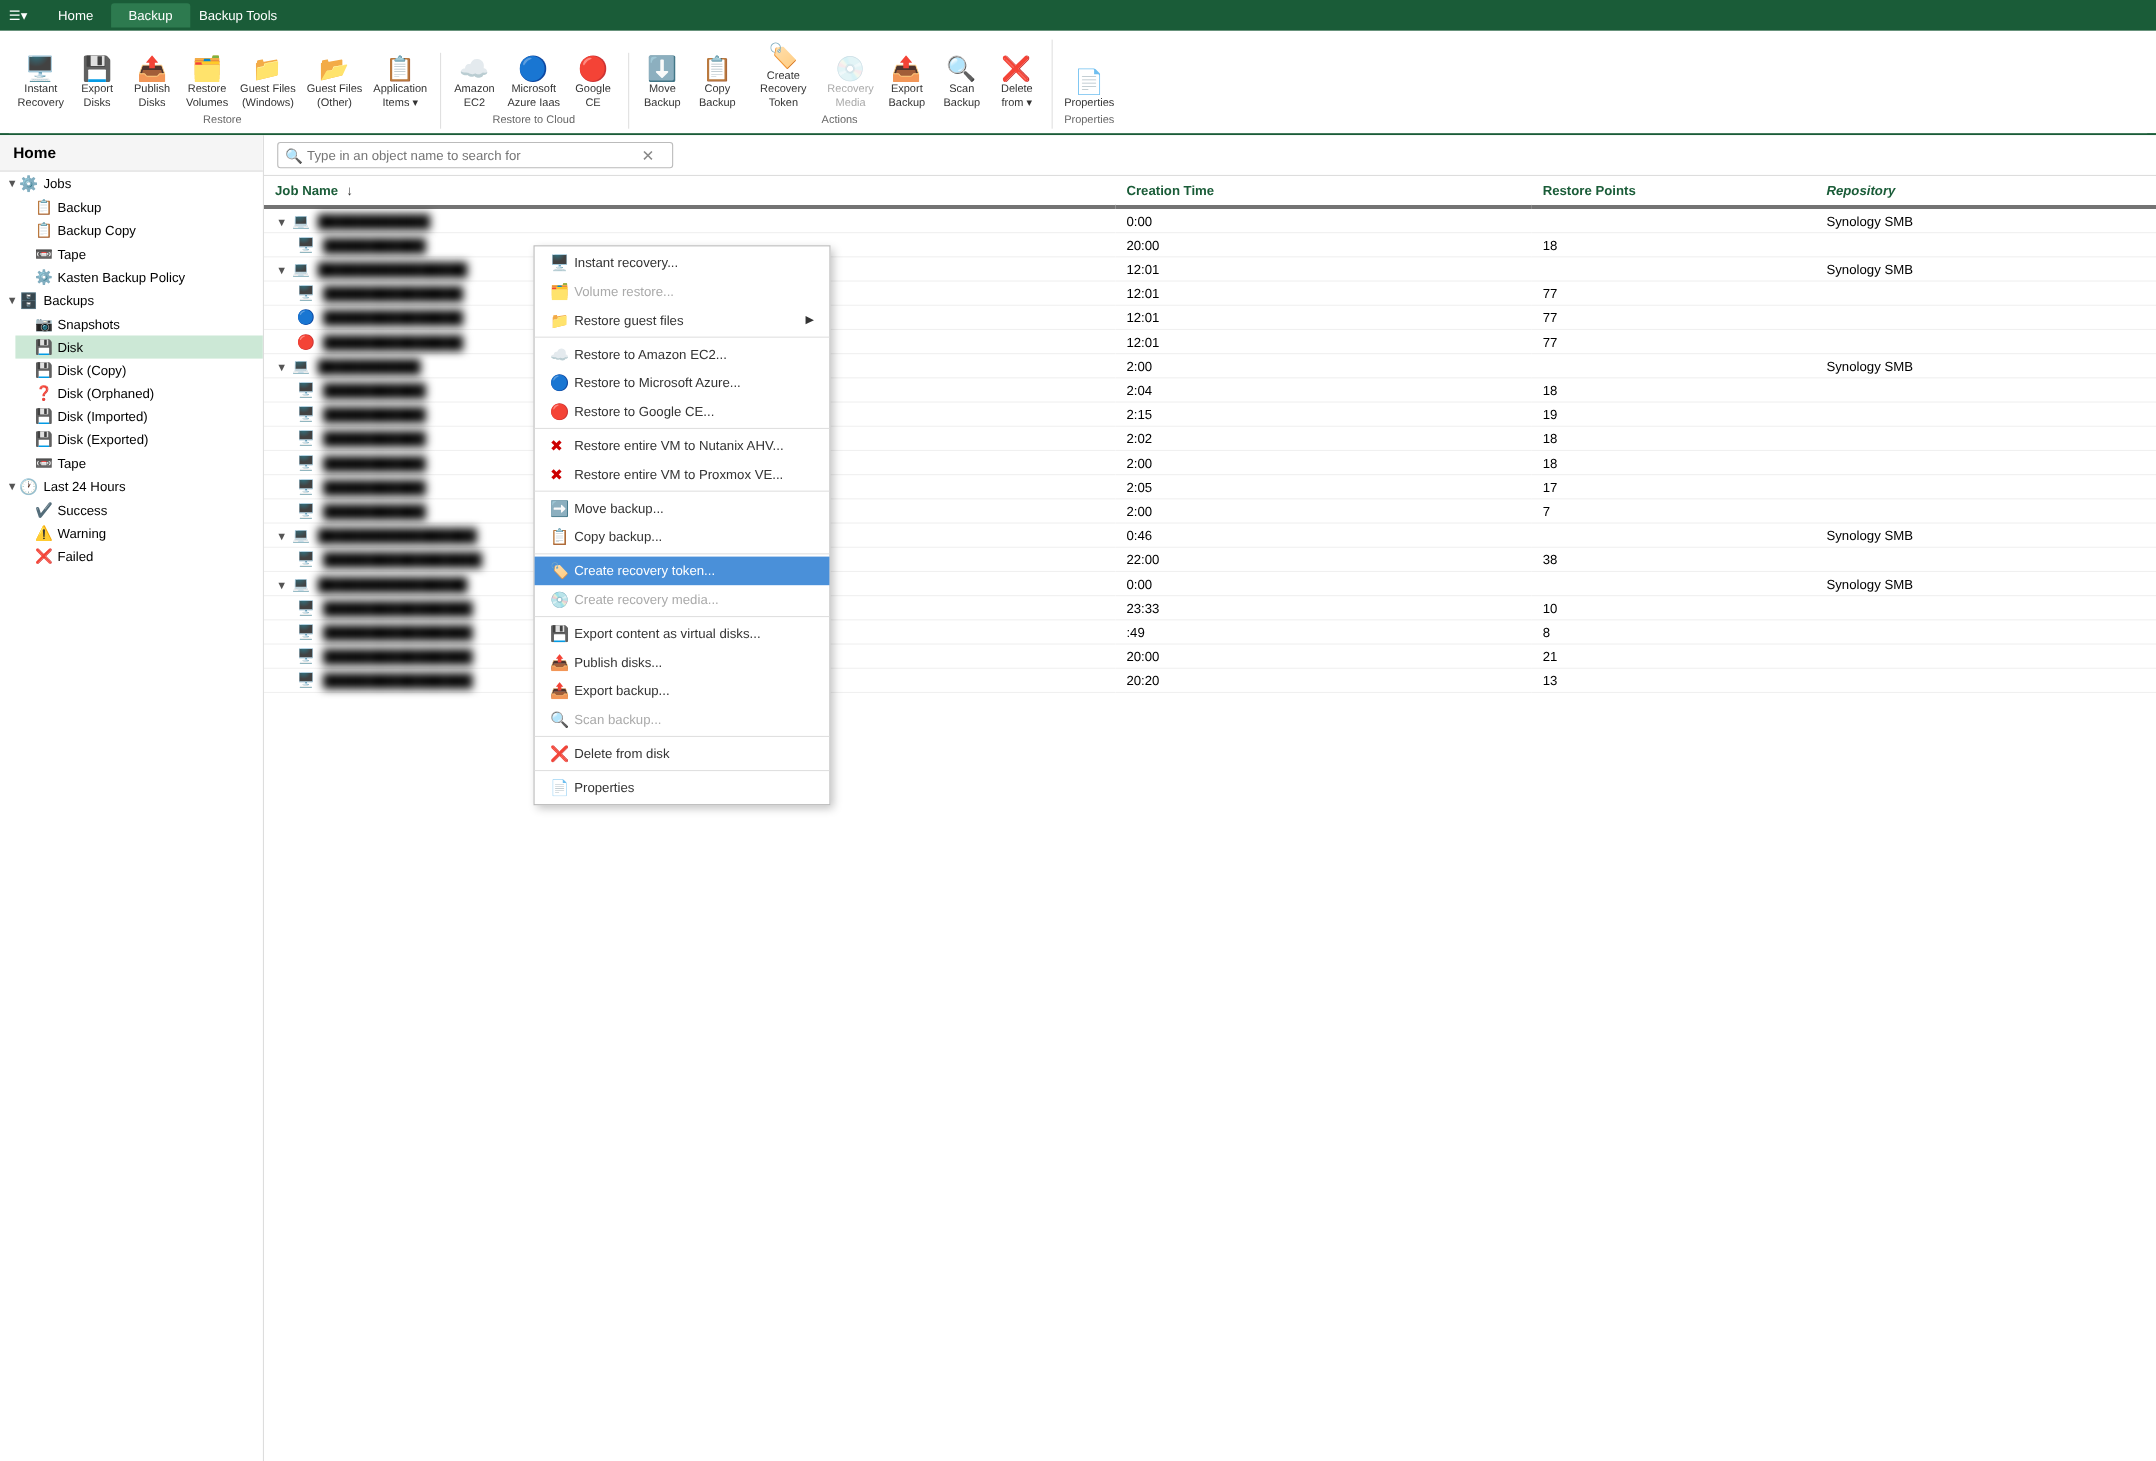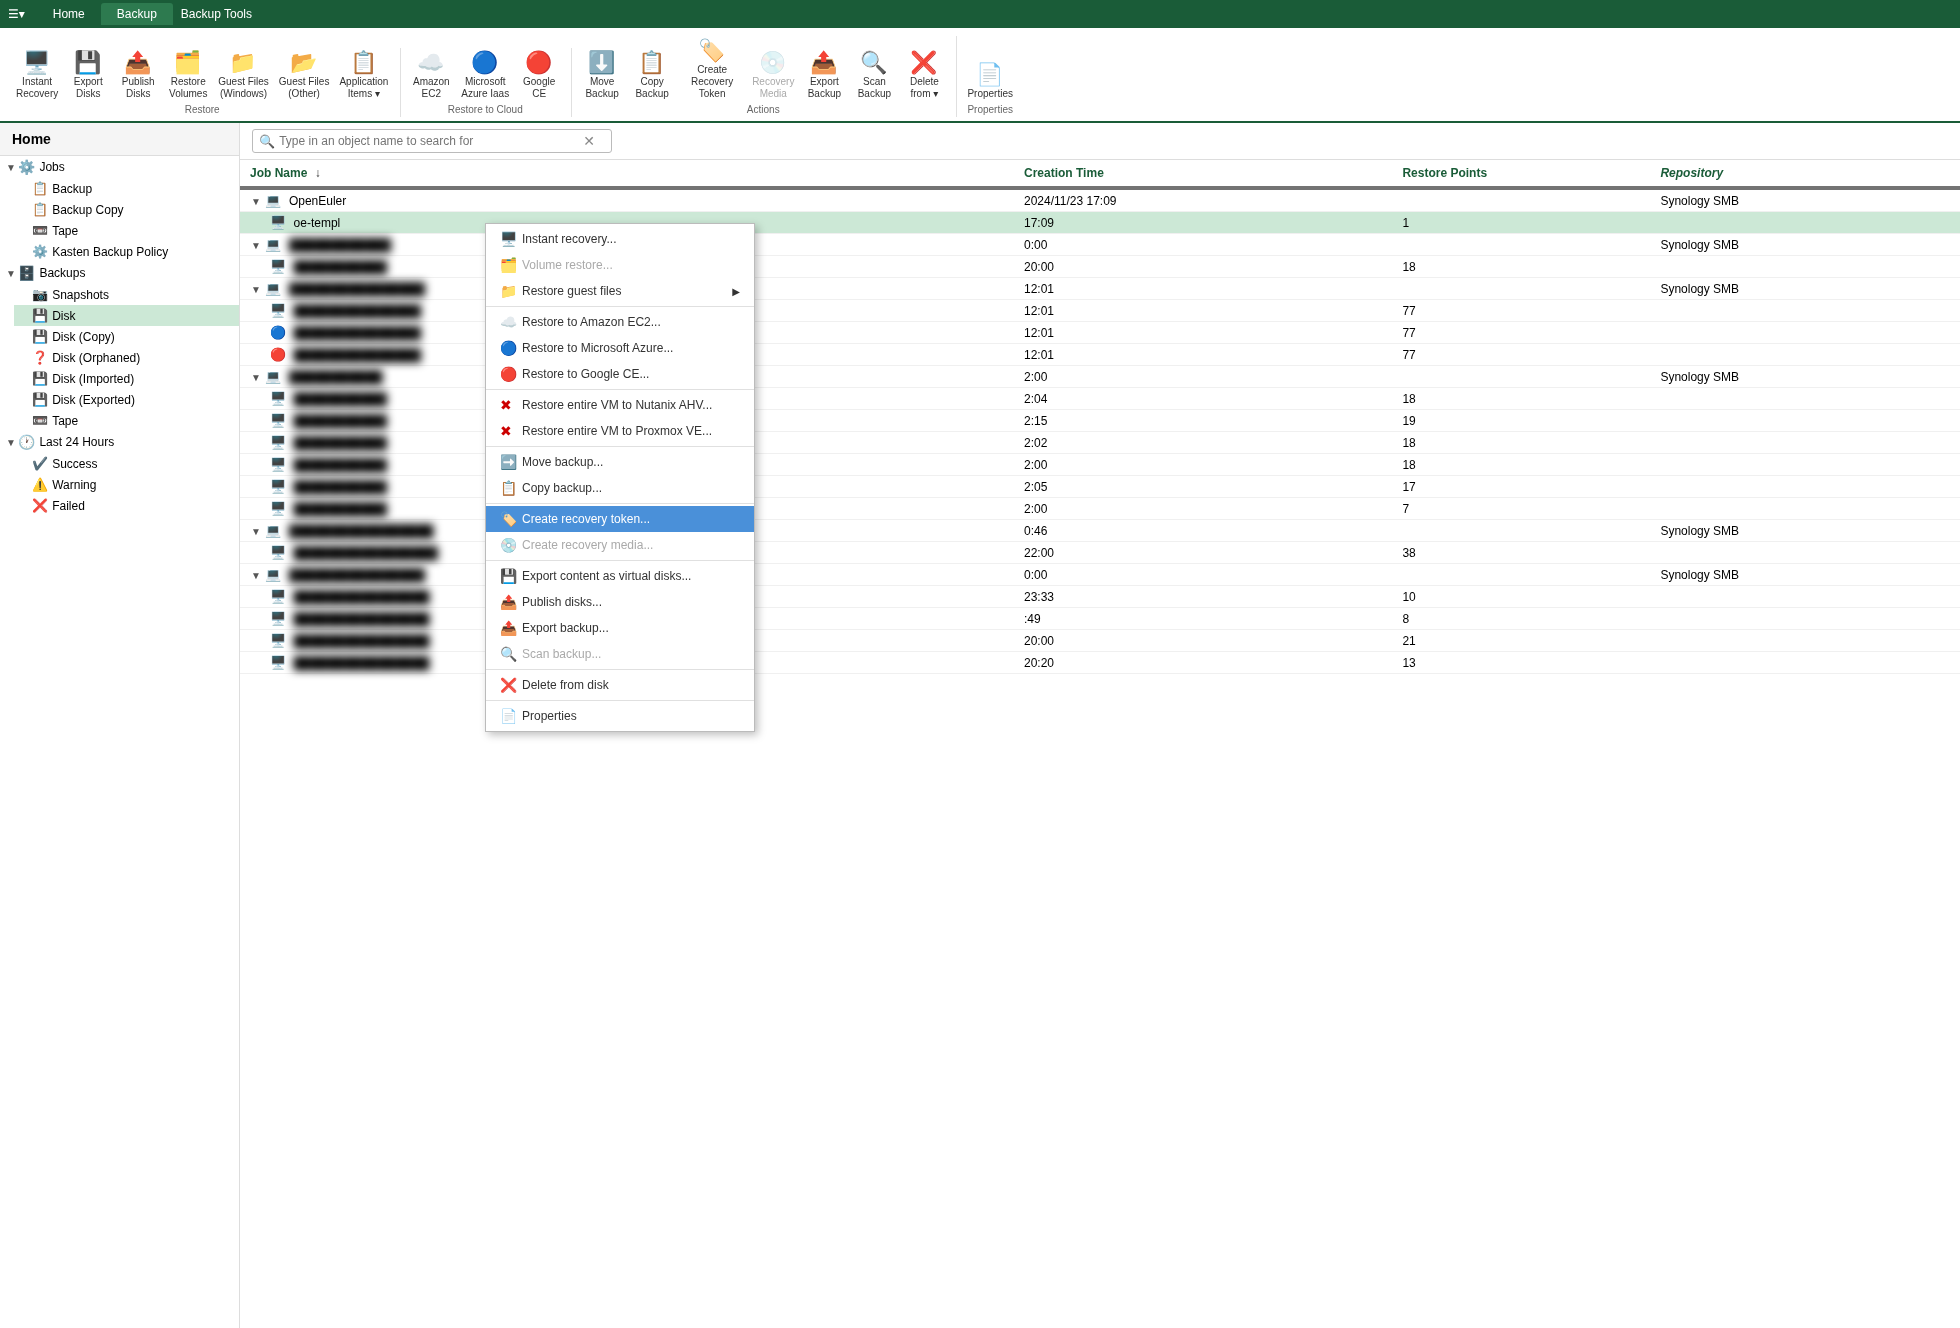--- a/index.html
+++ b/index.html
@@ -475,40 +475,21 @@
             <th class="col-restore">
               <span>Restore Points</span>
             </th>
             <th class="col-repo">
               <span>Repository</span>
             </th>
           </tr>
         </thead>
         <tbody>
 
-          <tr>
-            <td>
-              <span class="row-expander">▼</span>
-              <span class="row-icon">💻</span>
-              <span>OpenEuler</span>
-            </td>
-            <td>2024/11/23 17:09</td>
-            <td></td>
-            <td>Synology SMB</td>
-          </tr>
-
-          <tr class="selected">
-            <td style="padding-left:30px;">
-              <span class="row-icon">🖥️</span>
-              <span>oe-templ</span>
-            </td>
-            <td>17:09</td>
-            <td>1</td>
-            <td></td>
-          </tr>
+
 
           <tr>
             <td>
               <span class="row-expander">▼</span>
               <span class="row-icon">💻</span>
               <span class="blur-text">████████████</span>
             </td>
             <td>0:00</td>
             <td></td>
             <td>Synology SMB</td>

